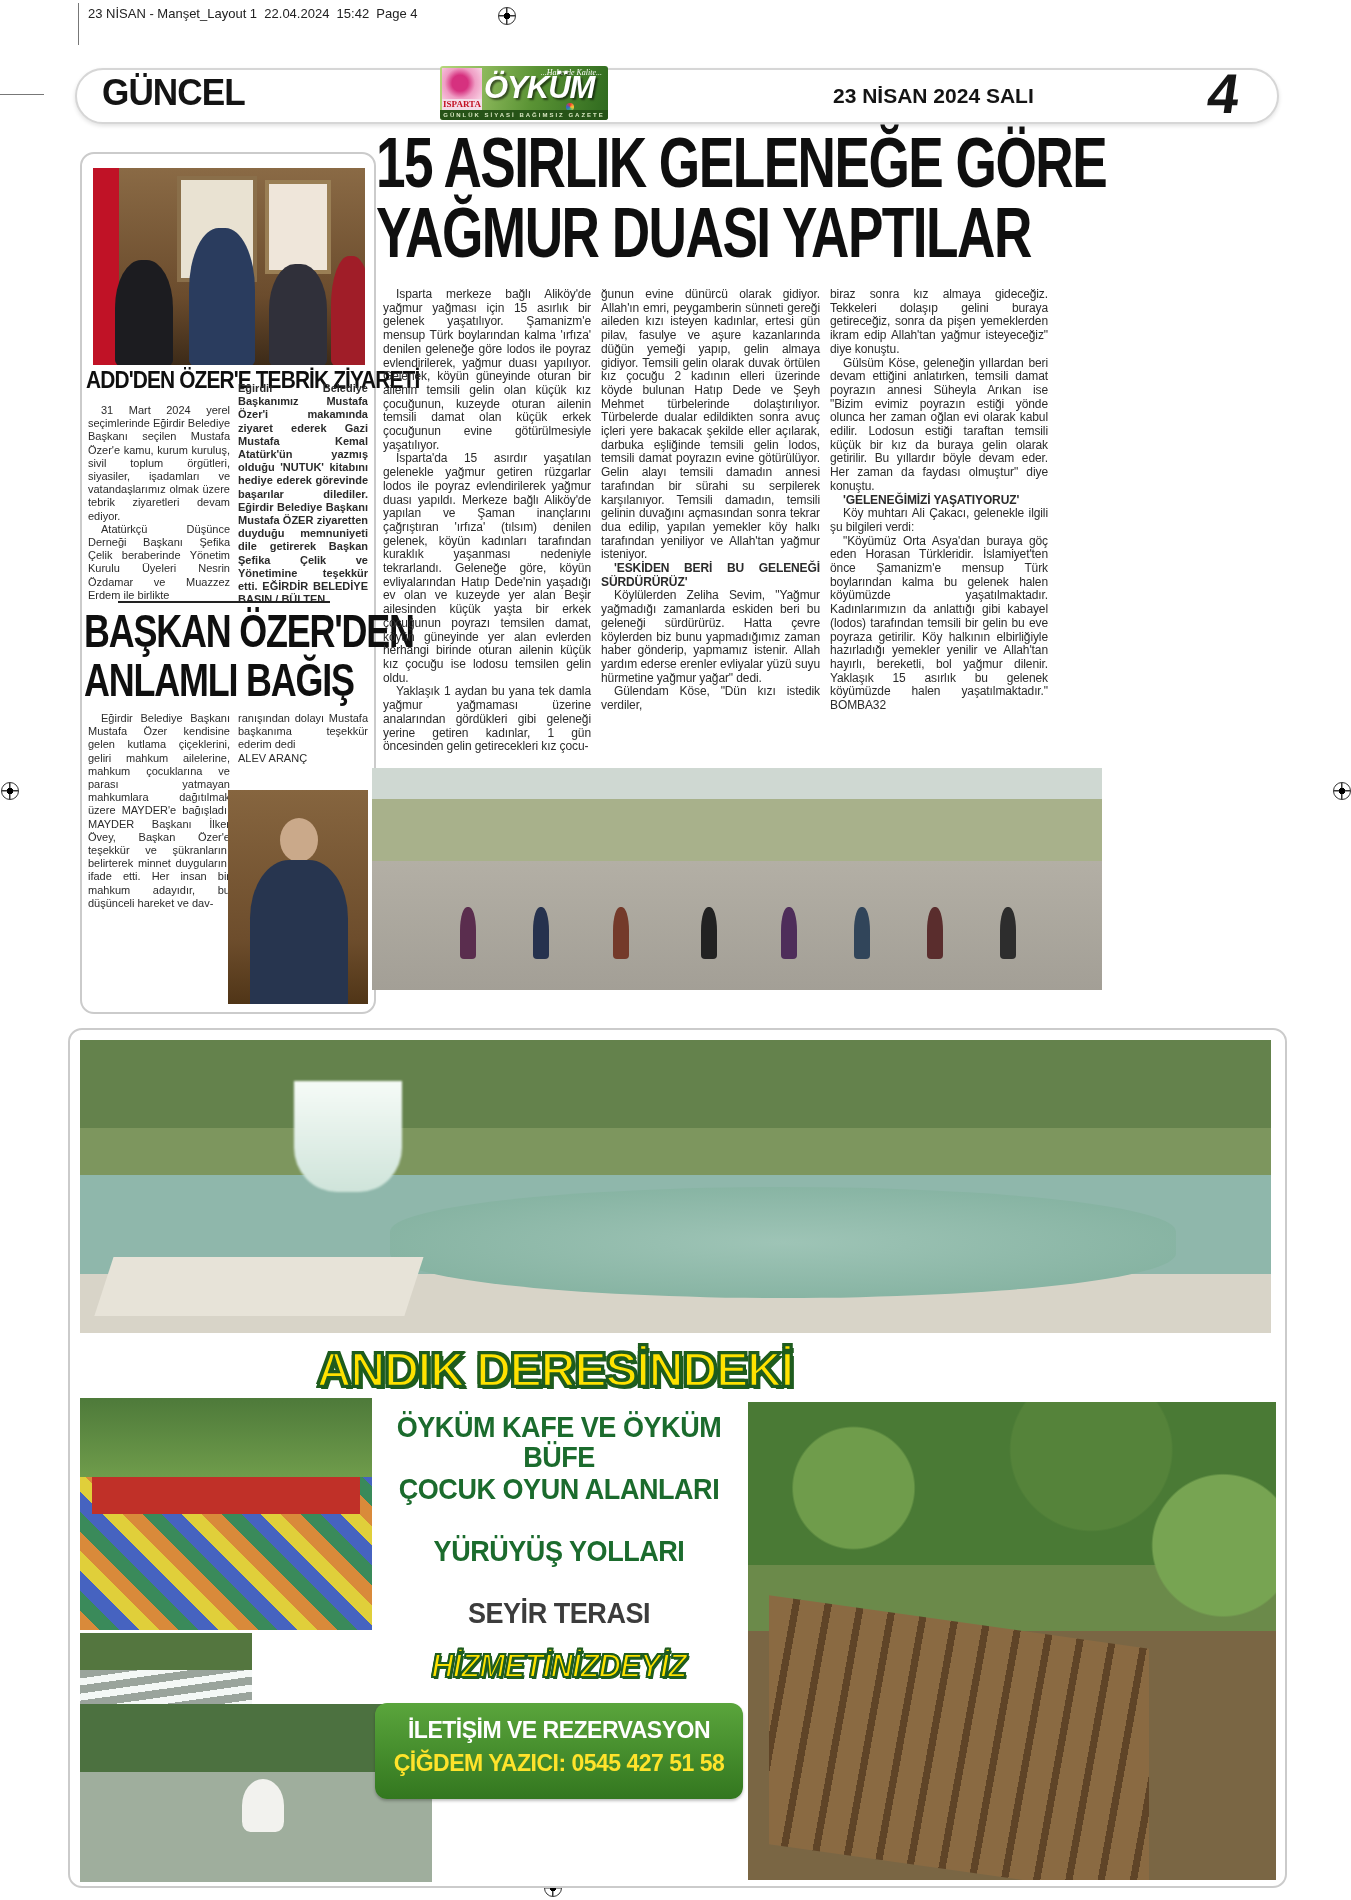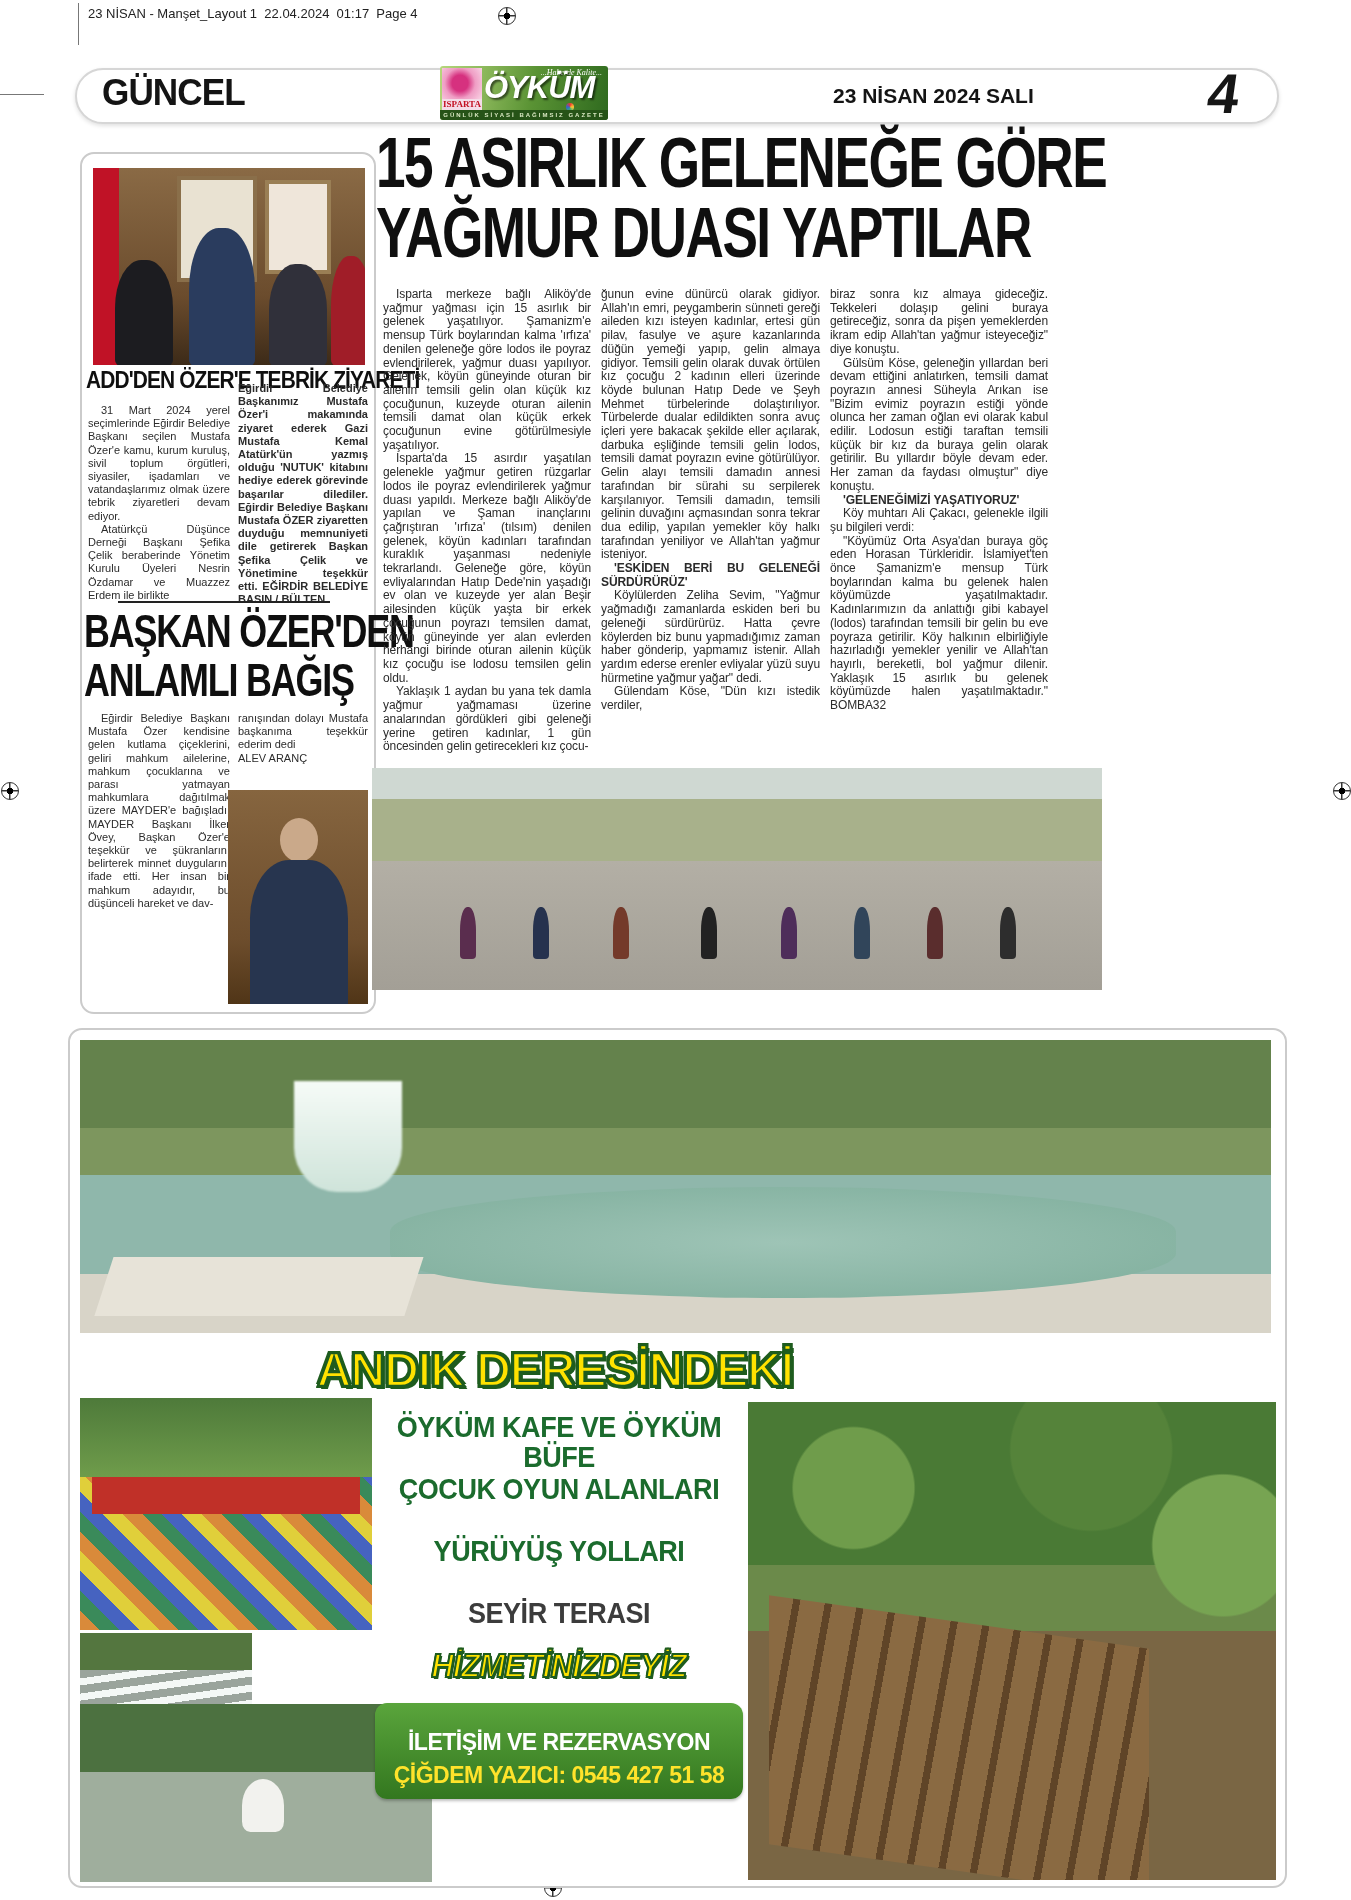--- a/index.html
+++ b/index.html
@@ -96,29 +96,29 @@
       color:#ffe200;letter-spacing:-1px;-webkit-text-stroke:2.5px #1e5c1e;
       text-shadow:3px 3px 0 #1e5c1e,-2px -2px 0 #1e5c1e,2px -2px 0 #1e5c1e,-2px 2px 0 #1e5c1e;}
   .ad-line{position:absolute;left:375px;width:368px;text-align:center;font-weight:900;font-size:30px;
       color:#1b6b2d;letter-spacing:-.5px;line-height:1;transform:scaleX(.9);transform-origin:center top;}
   .ad-dark{color:#3c3c3c;}
   .ad-yellow{font-size:34px;font-style:italic;color:#ffe200;-webkit-text-stroke:2px #1e5c1e;
       text-shadow:2px 2px 0 #1e5c1e,-1px -1px 0 #1e5c1e,1px -1px 0 #1e5c1e,-1px 1px 0 #1e5c1e;}
   .ad-banner{position:absolute;left:375px;top:1703px;width:368px;height:96px;border-radius:12px;
       background:linear-gradient(180deg,#5aa53c,#33771f);box-shadow:0 2px 3px rgba(0,0,0,.25);
       text-align:center;font-weight:900;}
-  .ad-banner .l1{margin-top:26px;font-size:23px;color:#fff;letter-spacing:-.5px;}
+  .ad-banner .l1{margin-top:14px;font-size:23px;color:#fff;letter-spacing:-.5px;}
   .ad-banner .l2{margin-top:6px;font-size:23px;color:#ffe32b;letter-spacing:-.5px;}
 </style>
 </head>
 <body>
 
 <div class="page">
 
-  <div class="print-line">23 NİSAN - Manşet_Layout 1  22.04.2024  01:17  Page 4</div>
+  <div class="print-line">23 NİSAN - Manşet_Layout 1  22.04.2024  15:42  Page 4</div>
   <div class="crop-v"></div>
   <div class="crop-h"></div>
   <div class="regmark" style="left:498px;top:7px;"></div>
   <div class="regmark" style="left:1px;top:782px;"></div>
   <div class="regmark" style="left:1333px;top:782px;"></div>
   <div class="regmark" style="left:544px;top:1879px;"></div>
 
   <div class="pill"></div>
   <div class="guncel">GÜNCEL</div>
   <div class="logo">

